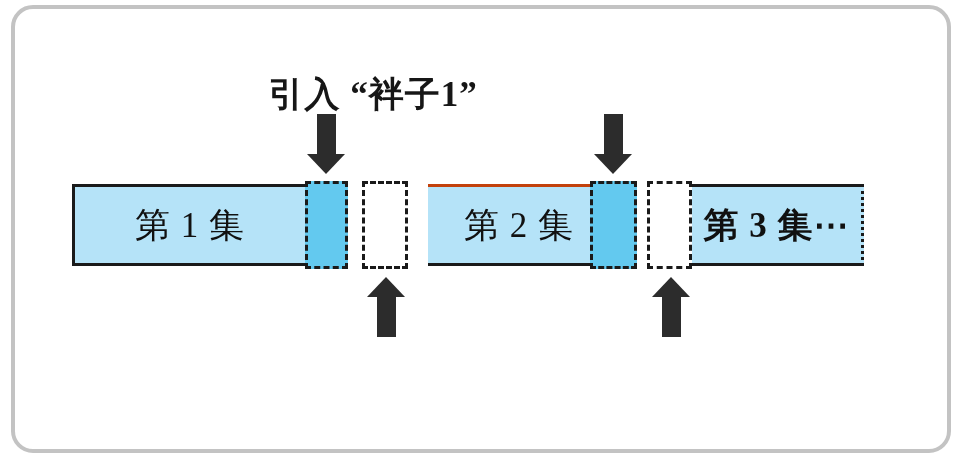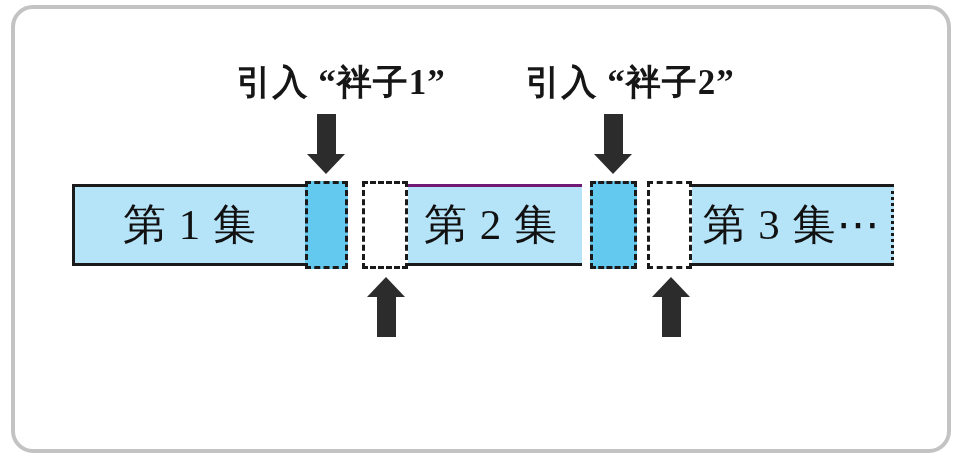--- a/index.html
+++ b/index.html
@@ -13,43 +13,43 @@
   .frame{
     position:absolute;left:11px;top:5px;width:940px;height:448px;
     box-sizing:border-box;border:4px solid #c3c3c3;border-radius:22px;
     background:#ffffff;
   }
 
   
   .ep-block{
     position:absolute;top:184px;height:82px;box-sizing:border-box;
     background:#b5e3f8;display:flex;align-items:center;justify-content:center;
-    font-size:43px;color:#111111;letter-spacing:1px;white-space:nowrap;
+    font-size:35px;color:#111111;letter-spacing:1px;white-space:nowrap;
   }
   .ep-1{left:72px;width:233px;border:3px solid #1a1a1a;border-right:none;}
-  .ep-2{left:400px;width:182px;border-top:3px solid #701a75;border-bottom:3px solid #1a1a1a;}
-  .ep-3{left:692px;width:202px;border-top:3px solid #1a1a1a;border-bottom:3px solid #1a1a1a;border-right:3px dotted #1a1a1a;}
+  .ep-2{left:428px;width:182px;border-top:3px solid #c2410c;border-bottom:3px solid #1a1a1a;}
+  .ep-3{left:692px;width:172px;border-top:3px solid #1a1a1a;border-bottom:3px solid #1a1a1a;border-right:3px dotted #1a1a1a;font-weight:bold;}
 
   .hook-seg{
     position:absolute;top:181px;height:88px;box-sizing:border-box;
     border:3px dashed #1a1a1a;z-index:2;
   }
   .hook-intro{background:#63c9ef;}
   .hook-resolve{background:#ffffff;}
   .hook-intro-1{left:305px;width:43px;}
   .hook-resolve-1{left:362px;width:46px;}
   .hook-intro-2{left:590px;width:47px;}
   .hook-resolve-2{left:647px;width:45px;}
 
   
   .lbl{
     position:absolute;transform:translateX(-50%);white-space:nowrap;
     font-size:35px;font-weight:bold;color:#161616;letter-spacing:1px;
   }
-  .lbl-top{top:59px;}
+  .lbl-top{top:71px;margin-left:32px;}
   .lbl-bottom{top:348px;}
 
   
   .arrow{
     position:absolute;display:flex;flex-direction:column;align-items:center;
     transform:translateX(-50%);z-index:3;
   }
   .arrow .shaft{width:19px;height:40px;background:#2c2c2c;}
   .arrow .head-down{
     width:0;height:0;
@@ -65,21 +65,20 @@
   .arrow-up{top:277px;}
 </style>
 </head>
 <body>
 
 <div class="stage">
 
   <div class="frame"></div>
 
   <div class="lbl lbl-top" style="left:341px;">引入 “袢子1”</div>
-  <div class="lbl lbl-top" style="left:630px;">引入 “袢子2”</div>
 
   <div class="arrow arrow-down" style="left:326px;">
     <div class="shaft"></div>
     <div class="head-down"></div>
   </div>
   <div class="arrow arrow-down" style="left:613px;">
     <div class="shaft"></div>
     <div class="head-down"></div>
   </div>
 

